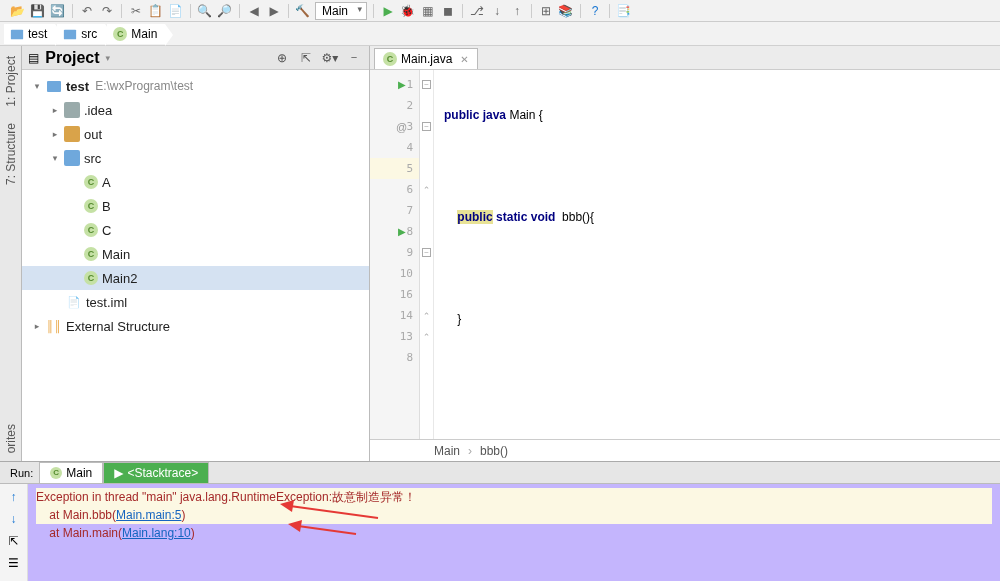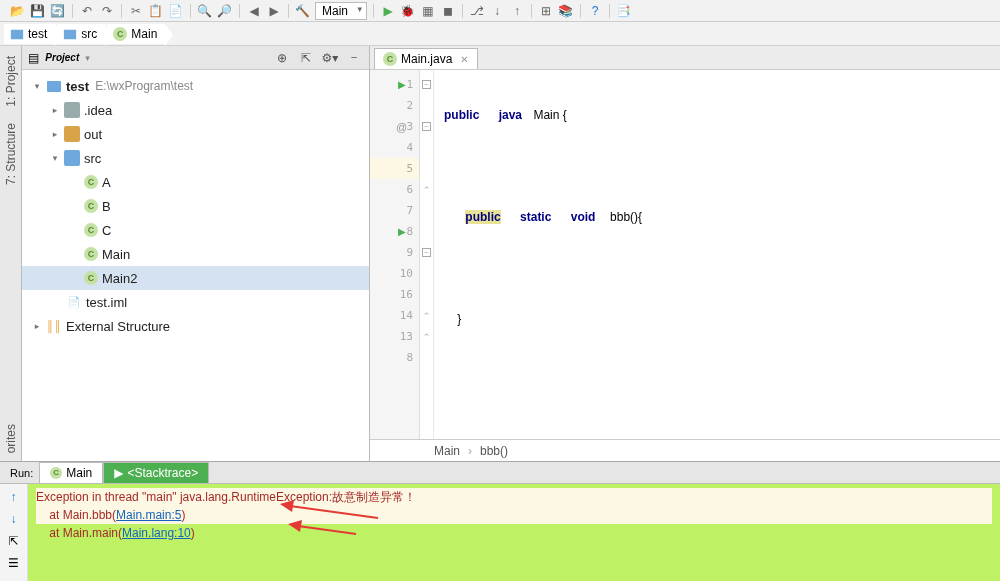--- a/index.html
+++ b/index.html
@@ -21,21 +21,21 @@
 
 .main-area { flex: 1; display: flex; min-height: 0; }
 
 
 .left-tabs { width: 22px; background: #e8e8e8; border-right: 1px solid #bbb; display: flex; flex-direction: column; align-items: center; padding-top: 2px; }
 .vtab { writing-mode: vertical-rl; transform: rotate(180deg); font-size: 11px; padding: 8px 2px; color: #555; cursor: pointer; display: flex; align-items: center; gap: 4px; }
 
 
 .project-panel { width: 348px; display: flex; flex-direction: column; background: #fff; border-right: 1px solid #bbb; }
 .panel-header { height: 24px; background: #e6e6e6; border-bottom: 1px solid #ccc; display: flex; align-items: center; padding: 0 6px; gap: 6px; }
-.panel-title { font-weight: bold; font-size: 10px; font-style: italic; }
+.panel-title { font-weight: bold; font-size: 16px; }
 .panel-spacer { flex: 1; }
 .panel-btn { width: 18px; height: 18px; display: inline-flex; align-items: center; justify-content: center; color: #555; }
 
 .tree { flex: 1; overflow: auto; padding: 4px 0; }
 .tree-row { display: flex; align-items: center; height: 24px; padding-left: 6px; gap: 4px; cursor: pointer; }
 .tree-row.selected { background: #d5e2f2; }
 .indent { display: inline-block; height: 1px; }
 .arrow { width: 10px; font-size: 9px; color: #777; text-align: center; }
 .node-icon { width: 16px; height: 16px; display: inline-flex; align-items: center; justify-content: center; font-size: 11px; }
 .folder { background: #8aa8c0; border-radius: 2px; }
@@ -55,30 +55,30 @@
 .editor-body { flex: 1; display: flex; min-height: 0; overflow: hidden; }
 .gutter { width: 50px; background: #f5f5f5; border-right: 1px solid #ddd; display: flex; flex-direction: column; padding-top: 4px; }
 .gline { height: 21px; display: flex; align-items: center; justify-content: flex-end; padding-right: 6px; color: #aaa; font-size: 11px; font-family: Consolas, monospace; position: relative; }
 .gline .run-ic { position: absolute; left: 28px; color: #4caf50; font-size: 10px; }
 .gline .at-ic { position: absolute; left: 26px; color: #999; font-size: 11px; }
 .fold-gutter { width: 14px; background: #fff; border-right: 1px solid #e8e8e8; display: flex; flex-direction: column; padding-top: 4px; }
 .fline { height: 21px; display: flex; align-items: center; justify-content: center; color: #aaa; font-size: 9px; }
 .fline .fbox { width: 9px; height: 9px; border: 1px solid #aaa; display: flex; align-items: center; justify-content: center; font-size: 8px; line-height: 1; }
 
 .code { flex: 1; font-family: Consolas, "Courier New", monospace; font-size: 13px; padding-top: 4px; white-space: pre; overflow: auto; position: relative; }
-.code-line { height: 21px; display: flex; align-items: center; padding-left: 10px; gap: 8px; }
+.code-line { height: 21px; display: flex; align-items: center; padding-left: 10px; }
 .code-line.hl { background: #fcf8e3; }
 .kw { color: #000080; font-weight: bold; }
 .kw-hl { background: #e8e296; color: #000080; font-weight: bold; }
 .str { color: #008000; font-weight: bold; }
 
 .editor-status { height: 22px; border-top: 1px solid #ccc; display: flex; align-items: center; padding-left: 64px; font-size: 12px; color: #555; gap: 8px; }
 
 
-.run-panel { height: 120px; border-top: 1px solid #aaa; background: #bef264; display: flex; flex-direction: column; }
+.run-panel { height: 120px; border-top: 1px solid #aaa; background: #c4b5fd; display: flex; flex-direction: column; }
 .run-header { height: 22px; background: #e6e6e6; border-bottom: 1px solid #bbb; display: flex; align-items: center; padding: 0 4px; }
 .run-tab { padding: 3px 10px; background: #fff; border: 1px solid #bbb; display: flex; align-items: center; gap: 4px; font-size: 11px; }
 .run-tab.active { background: #4caf50; color: #fff; }
 .run-body { flex: 1; display: flex; }
 .run-gutter { width: 28px; background: #f4f4f4; border-right: 1px solid #ddd; display: flex; flex-direction: column; align-items: center; padding-top: 4px; gap: 4px; }
 .rg-btn { width: 18px; height: 18px; display: flex; align-items: center; justify-content: center; font-size: 12px; }
 .console { flex: 1; font-family: Consolas, monospace; font-size: 12px; padding: 4px 8px; position: relative; }
 .con-line { height: 18px; display: flex; align-items: center; }
 .con-line.hl { background: #fcf8e3; }
 .err { color: #a52a2a; }

